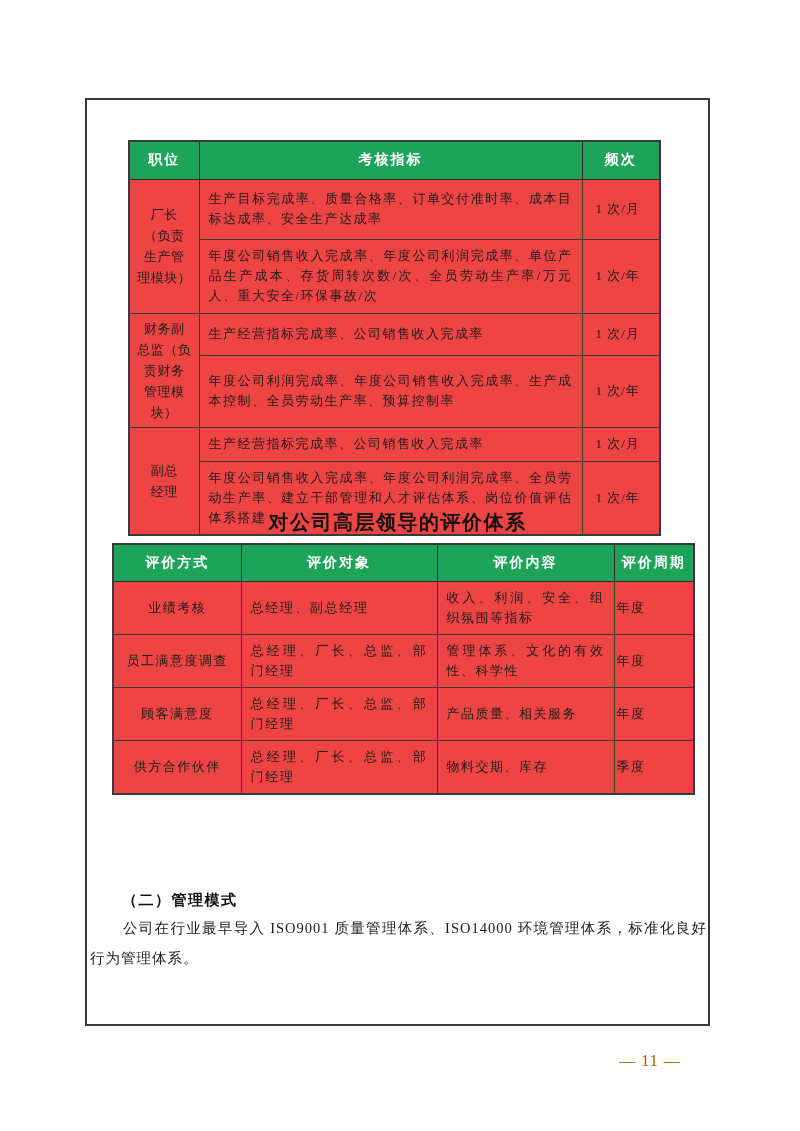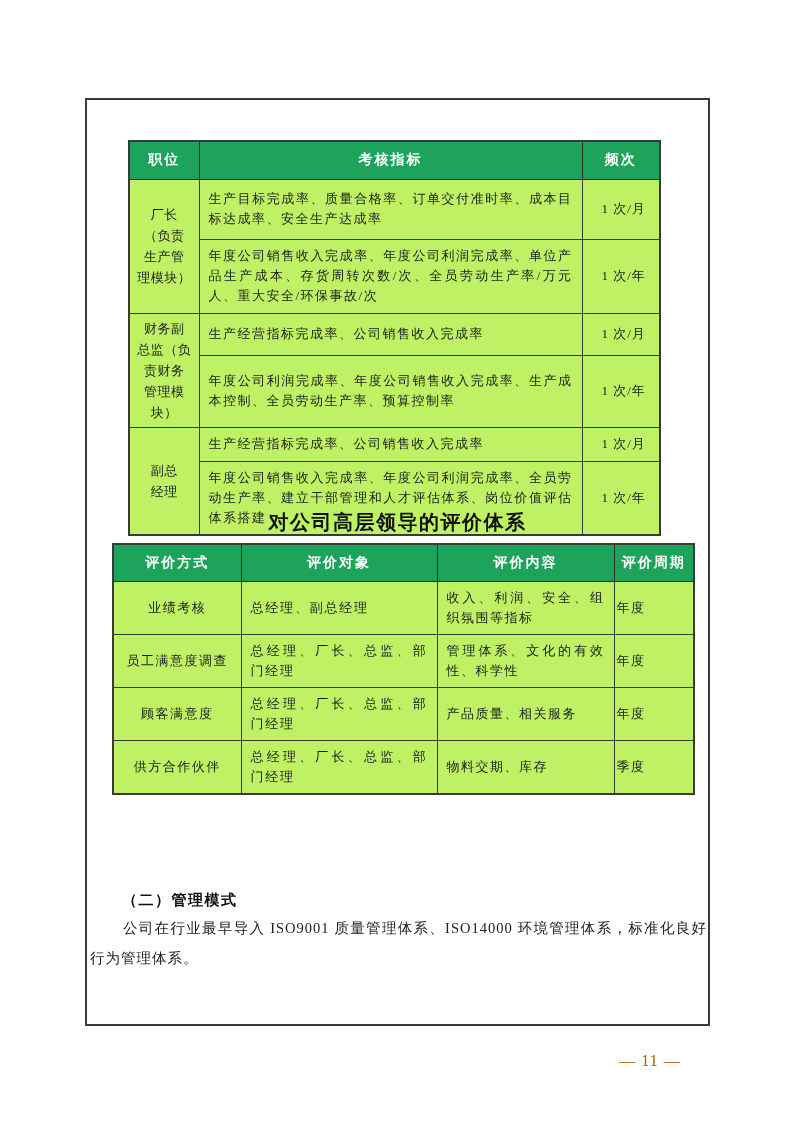--- a/index.html
+++ b/index.html
@@ -6,38 +6,38 @@
   html,body { background:#ffffff; }
   body {
     width:800px; height:1131px; position:relative;
     font-family:"Liberation Serif","DejaVu Serif",serif;
     color:#1c1c1c;
   }
   .page-frame {
     position:absolute; left:85px; top:98px; width:625px; height:928px;
     border:2px solid #3a3a3a; background:#ffffff;
   }
-  table { border-collapse:collapse; table-layout:fixed; position:absolute; background:#bef264;border-radius:8px; }
+  table { border-collapse:collapse; table-layout:fixed; position:absolute; background:#ef4444;border-radius:8px; }
   .t1 { left:128px; top:140px; width:531px; border:2px solid #3a3a3a; }
   .t2 { left:112px; top:543px; width:581px; border:2px solid #3a3a3a; }
   th {
     background:#1ea35a; color:#ffffff; font-weight:bold; font-size:14px;
     letter-spacing:2px; text-align:center; border:1px solid #2b2b2b;
     padding:4px 2px;
   }
   td {
     border:1px solid #3a3a3a; font-size:13px; letter-spacing:1.5px;
     color:#1c1c1c; padding:6px 9px; vertical-align:middle; line-height:20px;
   }
   .t1 .pos {
     text-align:center; white-space:pre-line; line-height:21px;
     padding:4px 2px; letter-spacing:0.5px;
   }
   .t1 .ind { text-align:justify; }
-  .t1 .freq { letter-spacing:1px; white-space:nowrap; padding-left:19px; }
+  .t1 .freq { letter-spacing:1px; white-space:nowrap; padding-left:13px; }
   .t2 .method { text-align:center; letter-spacing:1.5px; padding:4px 2px; }
   .t2 .target { text-align:justify; letter-spacing:1.8px; }
   .t2 .content { text-align:justify; letter-spacing:1.5px; }
   .t2 .cycle { letter-spacing:1.5px; padding:4px 2px; }
   .table-title {
     position:absolute; left:85px; top:509px; width:625px; text-align:center;
     font-weight:bold; font-size:20px; letter-spacing:1.5px; color:#111;
   }
   .section-heading {
     position:absolute; left:122px; top:891px;

